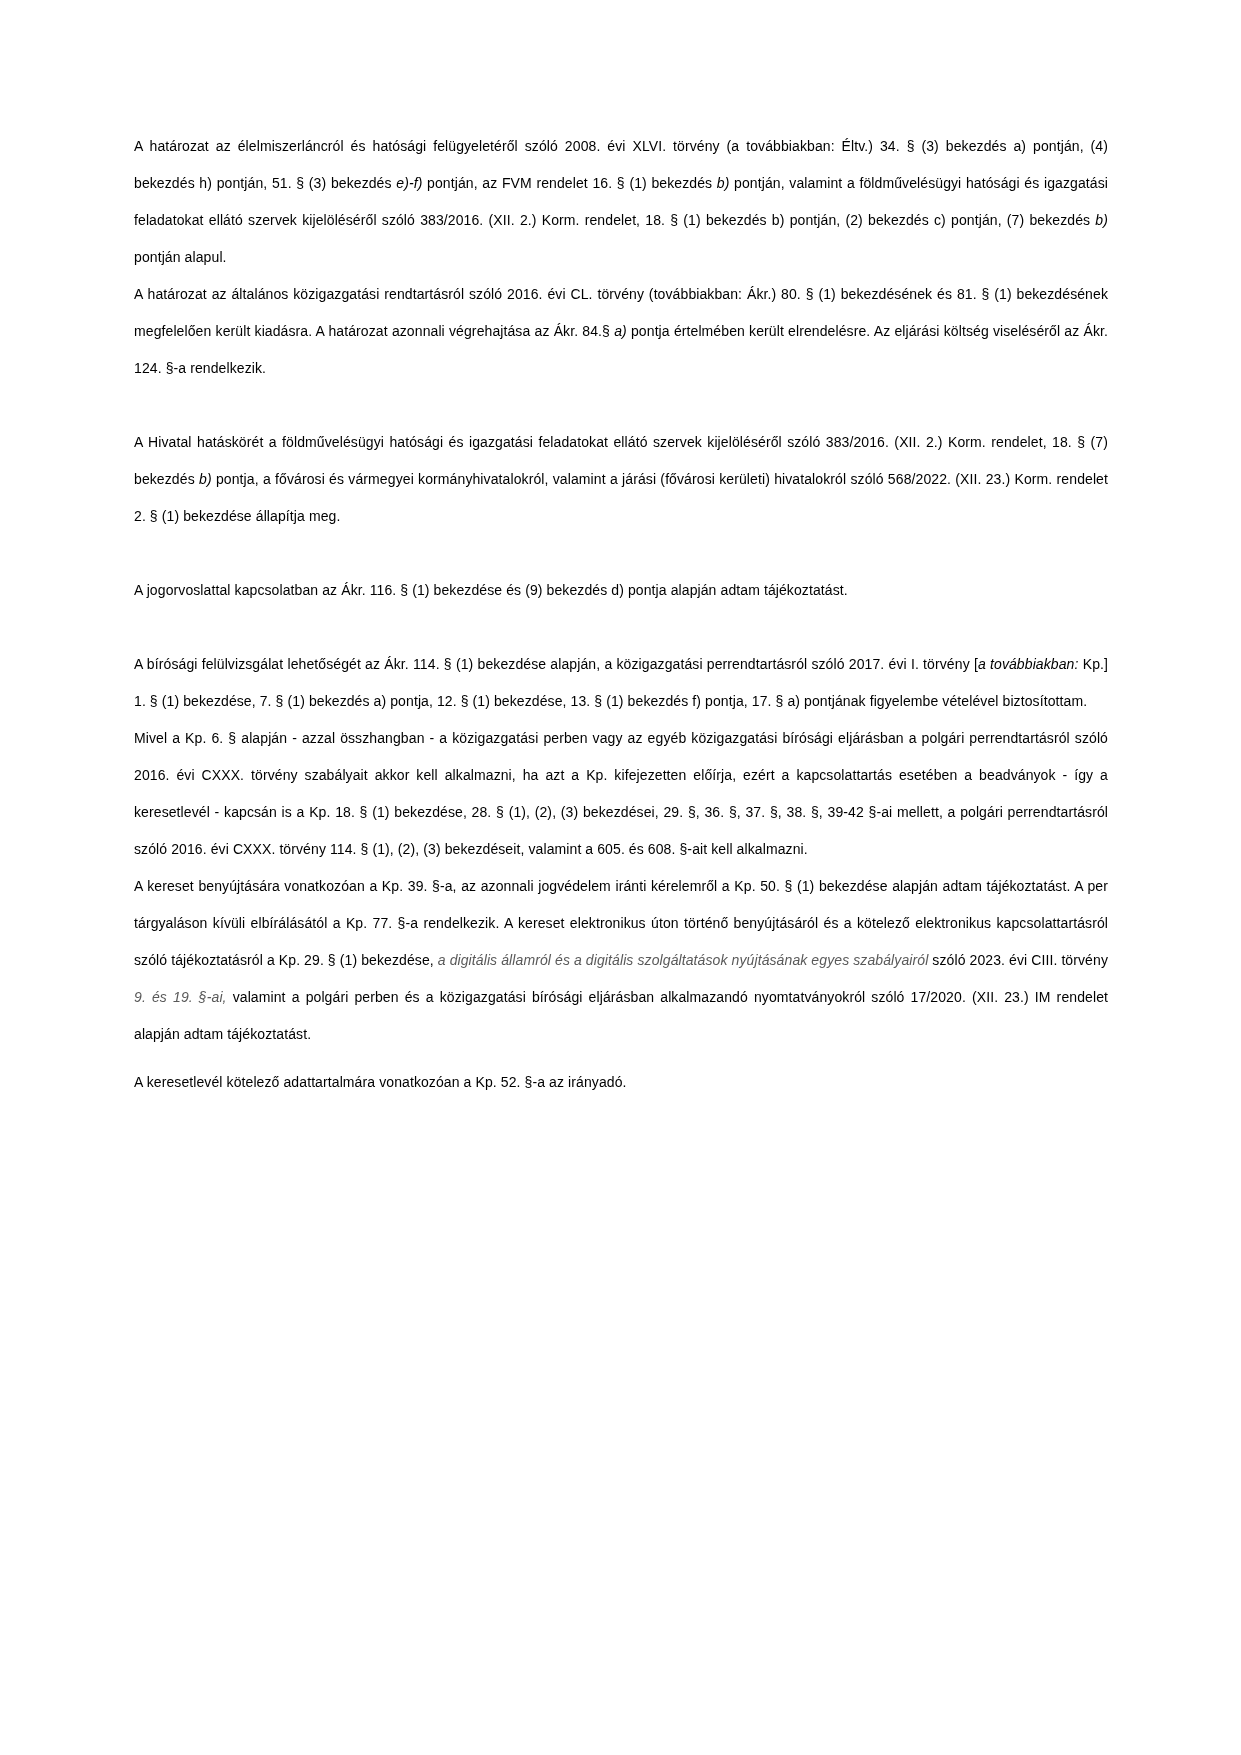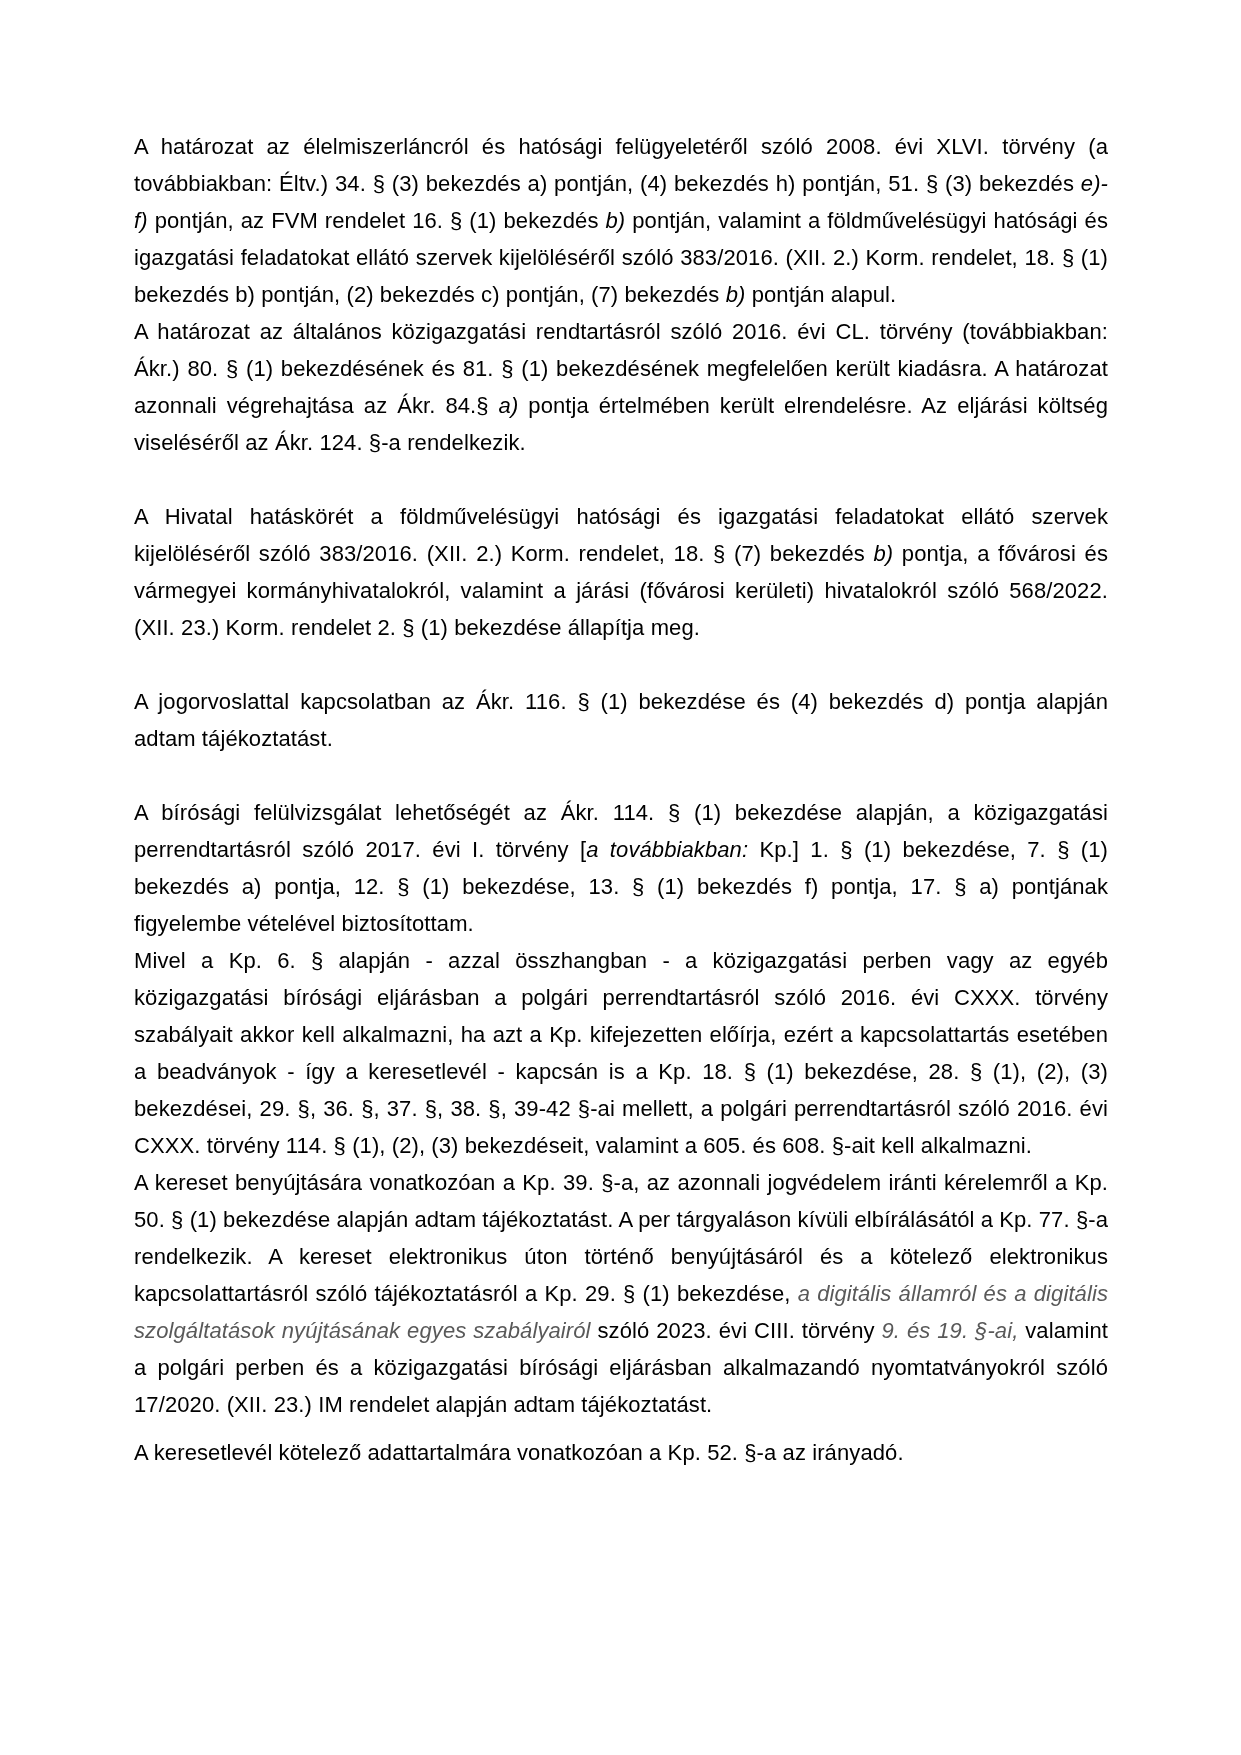--- a/index.html
+++ b/index.html
@@ -11,21 +11,21 @@
     position: relative;
     width: 1241px;
     height: 1755px;
     background: var(--page-bg, #ffffff);
     box-sizing: border-box;
     padding: 128px 133px 0 134px;
     overflow: hidden;
   }
   .doc {
     font-family: "Liberation Sans", "DejaVu Sans", sans-serif;
-    font-size: 22px;
+    font-size: 14px;
     line-height: 37px;
     color: var(--text-color, #000000);
     letter-spacing: 0.1px;
   }
   .para {
     margin: 0;
     text-align: justify;
   }
   .para.spacing-blank-line { margin-top: 37px; }
   .para.spacing-small { margin-top: 11px; }
@@ -33,19 +33,19 @@
   .run-muted { color: var(--muted-color, #595959); font-style: italic; }
 </style>
 </head>
 <body>
 
 <div class="page">
   <div class="doc">
       <p class="para spacing-none"><span class="run run-normal">A határozat az élelmiszerláncról és hatósági felügyeletéről szóló 2008. évi XLVI. törvény (a továbbiakban: Éltv.) 34. § (3) bekezdés a) pontján, (4) bekezdés h) pontján, 51. § (3) bekezdés </span><span class="run run-italic">e)-f)</span><span class="run run-normal"> pontján, az FVM rendelet 16. § (1) bekezdés </span><span class="run run-italic">b)</span><span class="run run-normal"> pontján, valamint a földművelésügyi hatósági és igazgatási feladatokat ellátó szervek kijelöléséről szóló 383/2016. (XII. 2.) Korm. rendelet, 18. § (1) bekezdés b) pontján, (2) bekezdés c) pontján, (7) bekezdés </span><span class="run run-italic">b)</span><span class="run run-normal"> pontján alapul.</span></p>
       <p class="para spacing-none"><span class="run run-normal">A határozat az általános közigazgatási rendtartásról szóló 2016. évi CL. törvény (továbbiakban: Ákr.) 80. § (1) bekezdésének és 81. § (1) bekezdésének megfelelően került kiadásra. A határozat azonnali végrehajtása az Ákr. 84.§ </span><span class="run run-italic">a)</span><span class="run run-normal"> pontja értelmében került elrendelésre. Az eljárási költség viseléséről az Ákr. 124. §-a rendelkezik.</span></p>
       <p class="para spacing-blank-line"><span class="run run-normal">A Hivatal hatáskörét a földművelésügyi hatósági és igazgatási feladatokat ellátó szervek kijelöléséről szóló 383/2016. (XII. 2.) Korm. rendelet, 18. § (7) bekezdés </span><span class="run run-italic">b)</span><span class="run run-normal"> pontja, a fővárosi és vármegyei kormányhivatalokról, valamint a járási (fővárosi kerületi) hivatalokról szóló 568/2022. (XII. 23.) Korm. rendelet 2. § (1) bekezdése állapítja meg.</span></p>
-      <p class="para spacing-blank-line"><span class="run run-normal">A jogorvoslattal kapcsolatban az Ákr. 116. § (1) bekezdése és (4) bekezdés d) pontja alapján adtam tájékoztatást.</span></p>
+      <p class="para spacing-blank-line"><span class="run run-normal">A jogorvoslattal kapcsolatban az Ákr. 116. § (1) bekezdése és (9) bekezdés d) pontja alapján adtam tájékoztatást.</span></p>
       <p class="para spacing-blank-line"><span class="run run-normal">A bírósági felülvizsgálat lehetőségét az Ákr. 114. § (1) bekezdése alapján, a közigazgatási perrendtartásról szóló 2017. évi I. törvény [</span><span class="run run-italic">a továbbiakban:</span><span class="run run-normal"> Kp.] 1. § (1) bekezdése, 7. § (1) bekezdés a) pontja, 12. § (1) bekezdése, 13. § (1) bekezdés f) pontja, 17. § a) pontjának figyelembe vételével biztosítottam.</span></p>
       <p class="para spacing-none"><span class="run run-normal">Mivel a Kp. 6. § alapján - azzal összhangban - a közigazgatási perben vagy az egyéb közigazgatási bírósági eljárásban a polgári perrendtartásról szóló 2016. évi CXXX. törvény szabályait akkor kell alkalmazni, ha azt a Kp. kifejezetten előírja, ezért a kapcsolattartás esetében a beadványok - így a keresetlevél - kapcsán is a Kp. 18. § (1) bekezdése, 28. § (1), (2), (3) bekezdései, 29. §, 36. §, 37. §, 38. §, 39-42 §-ai mellett, a polgári perrendtartásról szóló 2016. évi CXXX. törvény 114. § (1), (2), (3) bekezdéseit, valamint a 605. és 608. §-ait kell alkalmazni.</span></p>
       <p class="para spacing-none"><span class="run run-normal">A kereset benyújtására vonatkozóan a Kp. 39. §-a, az azonnali jogvédelem iránti kérelemről a Kp. 50. § (1) bekezdése alapján adtam tájékoztatást. A per tárgyaláson kívüli elbírálásától a Kp. 77. §-a rendelkezik. A kereset elektronikus úton történő benyújtásáról és a kötelező elektronikus kapcsolattartásról szóló tájékoztatásról a Kp. 29. § (1) bekezdése, </span><span class="run run-muted">a digitális államról és a digitális szolgáltatások nyújtásának egyes szabályairól</span><span class="run run-normal"> szóló 2023. évi CIII. törvény </span><span class="run run-muted">9. és 19. §-ai,</span><span class="run run-normal"> valamint a polgári perben és a közigazgatási bírósági eljárásban alkalmazandó nyomtatványokról szóló 17/2020. (XII. 23.) IM rendelet alapján adtam tájékoztatást.</span></p>
       <p class="para spacing-small"><span class="run run-normal">A keresetlevél kötelező adattartalmára vonatkozóan a Kp. 52. §-a az irányadó.</span></p>
     </div>
 </div>
 
 </body></html>

